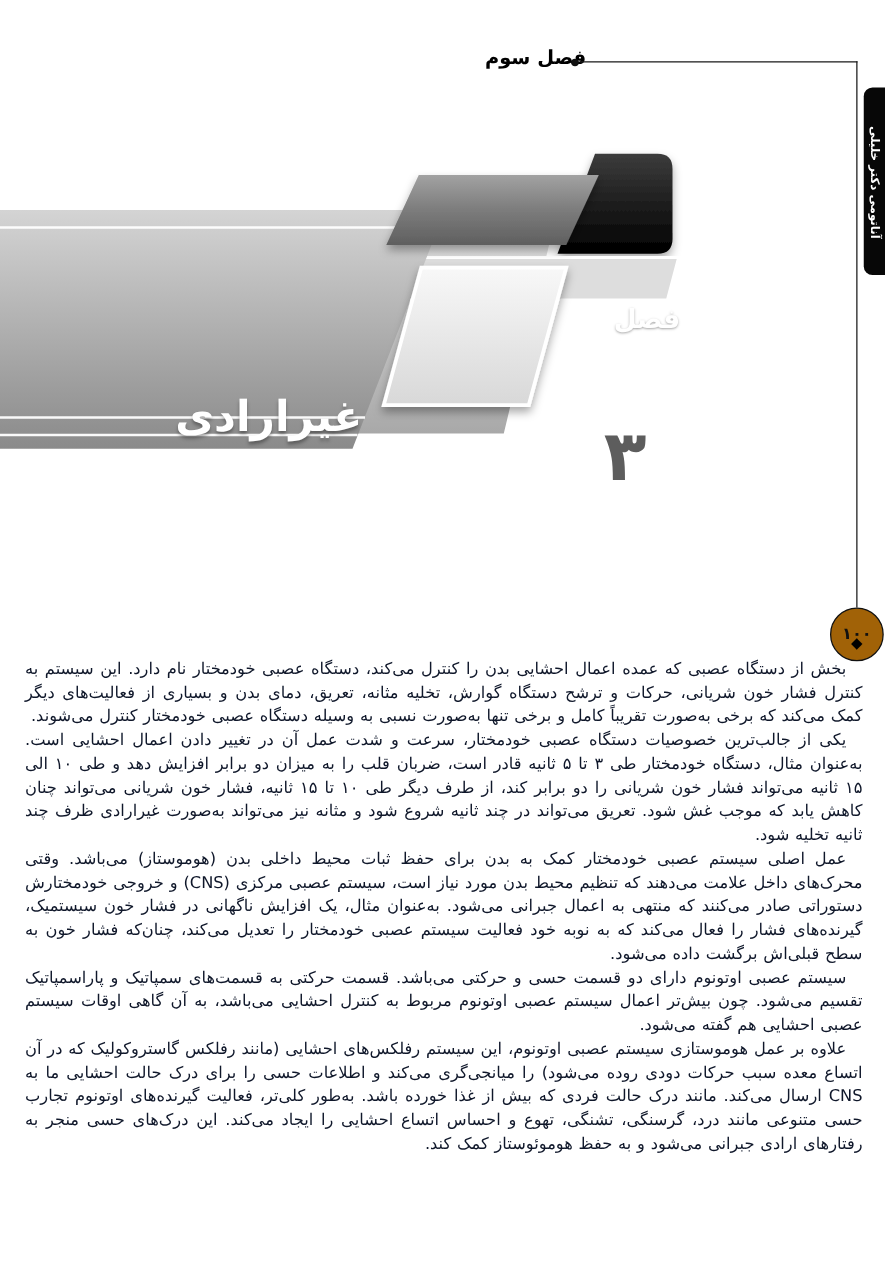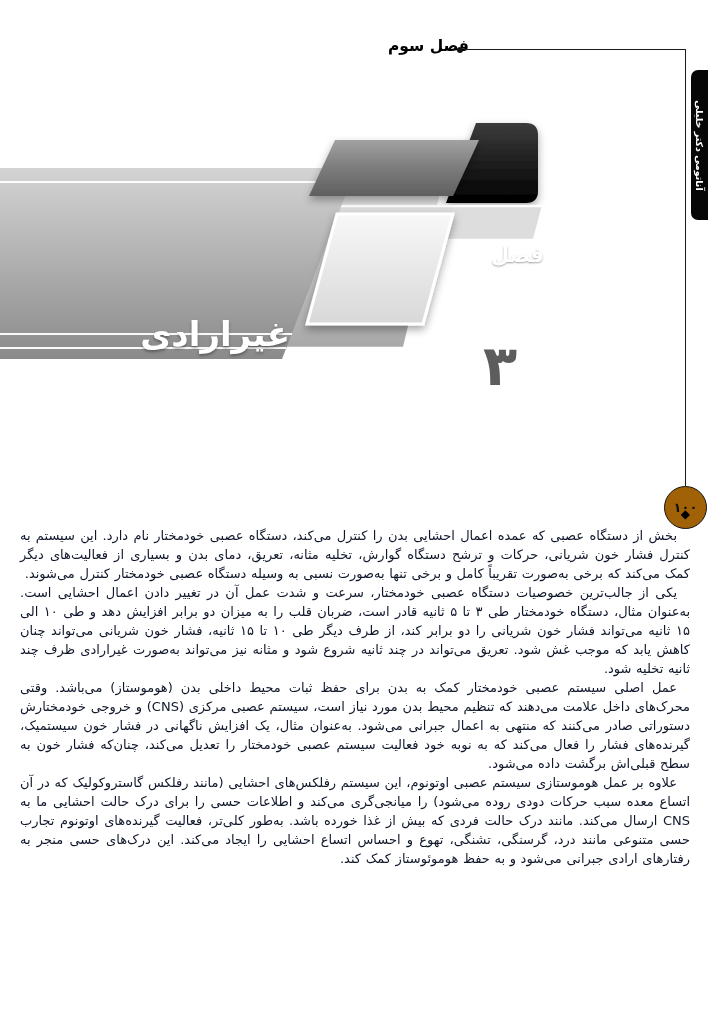--- a/index.html
+++ b/index.html
@@ -165,16 +165,17 @@
     <div class="banner-chapter-number">۳</div>
   </div>
 
   <main class="content">
     <h2 class="section-heading">
       <span class="diamond-bullet-icon">◆</span>
     </h2>
     <p>بخش از دستگاه عصبی که عمده اعمال احشایی بدن را کنترل می‌کند، دستگاه عصبی خودمختار نام دارد. این سیستم به کنترل فشار خون شریانی، حرکات و ترشح دستگاه گوارش، تخلیه مثانه، تعریق، دمای بدن و بسیاری از فعالیت‌های دیگر کمک می‌کند که برخی به‌صورت تقریباً کامل و برخی تنها به‌صورت نسبی به وسیله دستگاه عصبی خودمختار کنترل می‌شوند.</p>
     <p>یکی از جالب‌ترین خصوصیات دستگاه عصبی خودمختار، سرعت و شدت عمل آن در تغییر دادن اعمال احشایی است. به‌عنوان مثال، دستگاه خودمختار طی ۳ تا ۵ ثانیه قادر است، ضربان قلب را به میزان دو برابر افزایش دهد و طی ۱۰ الی ۱۵ ثانیه می‌تواند فشار خون شریانی را دو برابر کند، از طرف دیگر طی ۱۰ تا ۱۵ ثانیه، فشار خون شریانی می‌تواند چنان کاهش یابد که موجب غش شود. تعریق می‌تواند در چند ثانیه شروع شود و مثانه نیز می‌تواند به‌صورت غیرارادی ظرف چند ثانیه تخلیه شود.</p>
     <p>عمل اصلی سیستم عصبی خودمختار کمک به بدن برای حفظ ثبات محیط داخلی بدن (هوموستاز) می‌باشد. وقتی محرک‌های داخل علامت می‌دهند که تنظیم محیط بدن مورد نیاز است، سیستم عصبی مرکزی (CNS) و خروجی خودمختارش دستوراتی صادر می‌کنند که منتهی به اعمال جبرانی می‌شود. به‌عنوان مثال، یک افزایش ناگهانی در فشار خون سیستمیک، گیرنده‌های فشار را فعال می‌کند که به نوبه خود فعالیت سیستم عصبی خودمختار را تعدیل می‌کند، چنان‌که فشار خون به سطح قبلی‌اش برگشت داده می‌شود.</p>
+    <p>سیستم عصبی اوتونوم دارای دو قسمت حسی و حرکتی می‌باشد. قسمت حرکتی به قسمت‌های سمپاتیک و پاراسمپاتیک تقسیم می‌شود. چون بیش‌تر اعمال سیستم عصبی اوتونوم مربوط به کنترل احشایی می‌باشد، به آن گاهی اوقات سیستم عصبی احشایی هم گفته می‌شود.</p>
     <p>علاوه بر عمل هوموستازی سیستم عصبی اوتونوم، این سیستم رفلکس‌های احشایی (مانند رفلکس گاستروکولیک که در آن اتساع معده سبب حرکات دودی روده می‌شود) را میانجی‌گری می‌کند و اطلاعات حسی را برای درک حالت احشایی ما به CNS ارسال می‌کند. مانند درک حالت فردی که بیش از غذا خورده باشد. به‌طور کلی‌تر، فعالیت گیرنده‌های اوتونوم تجارب حسی متنوعی مانند درد، گرسنگی، تشنگی، تهوع و احساس اتساع احشایی را ایجاد می‌کند. این درک‌های حسی منجر به رفتارهای ارادی جبرانی می‌شود و به حفظ هوموئوستاز کمک کند.</p>
   </main>
 
 </div>
 
 </body></html>

